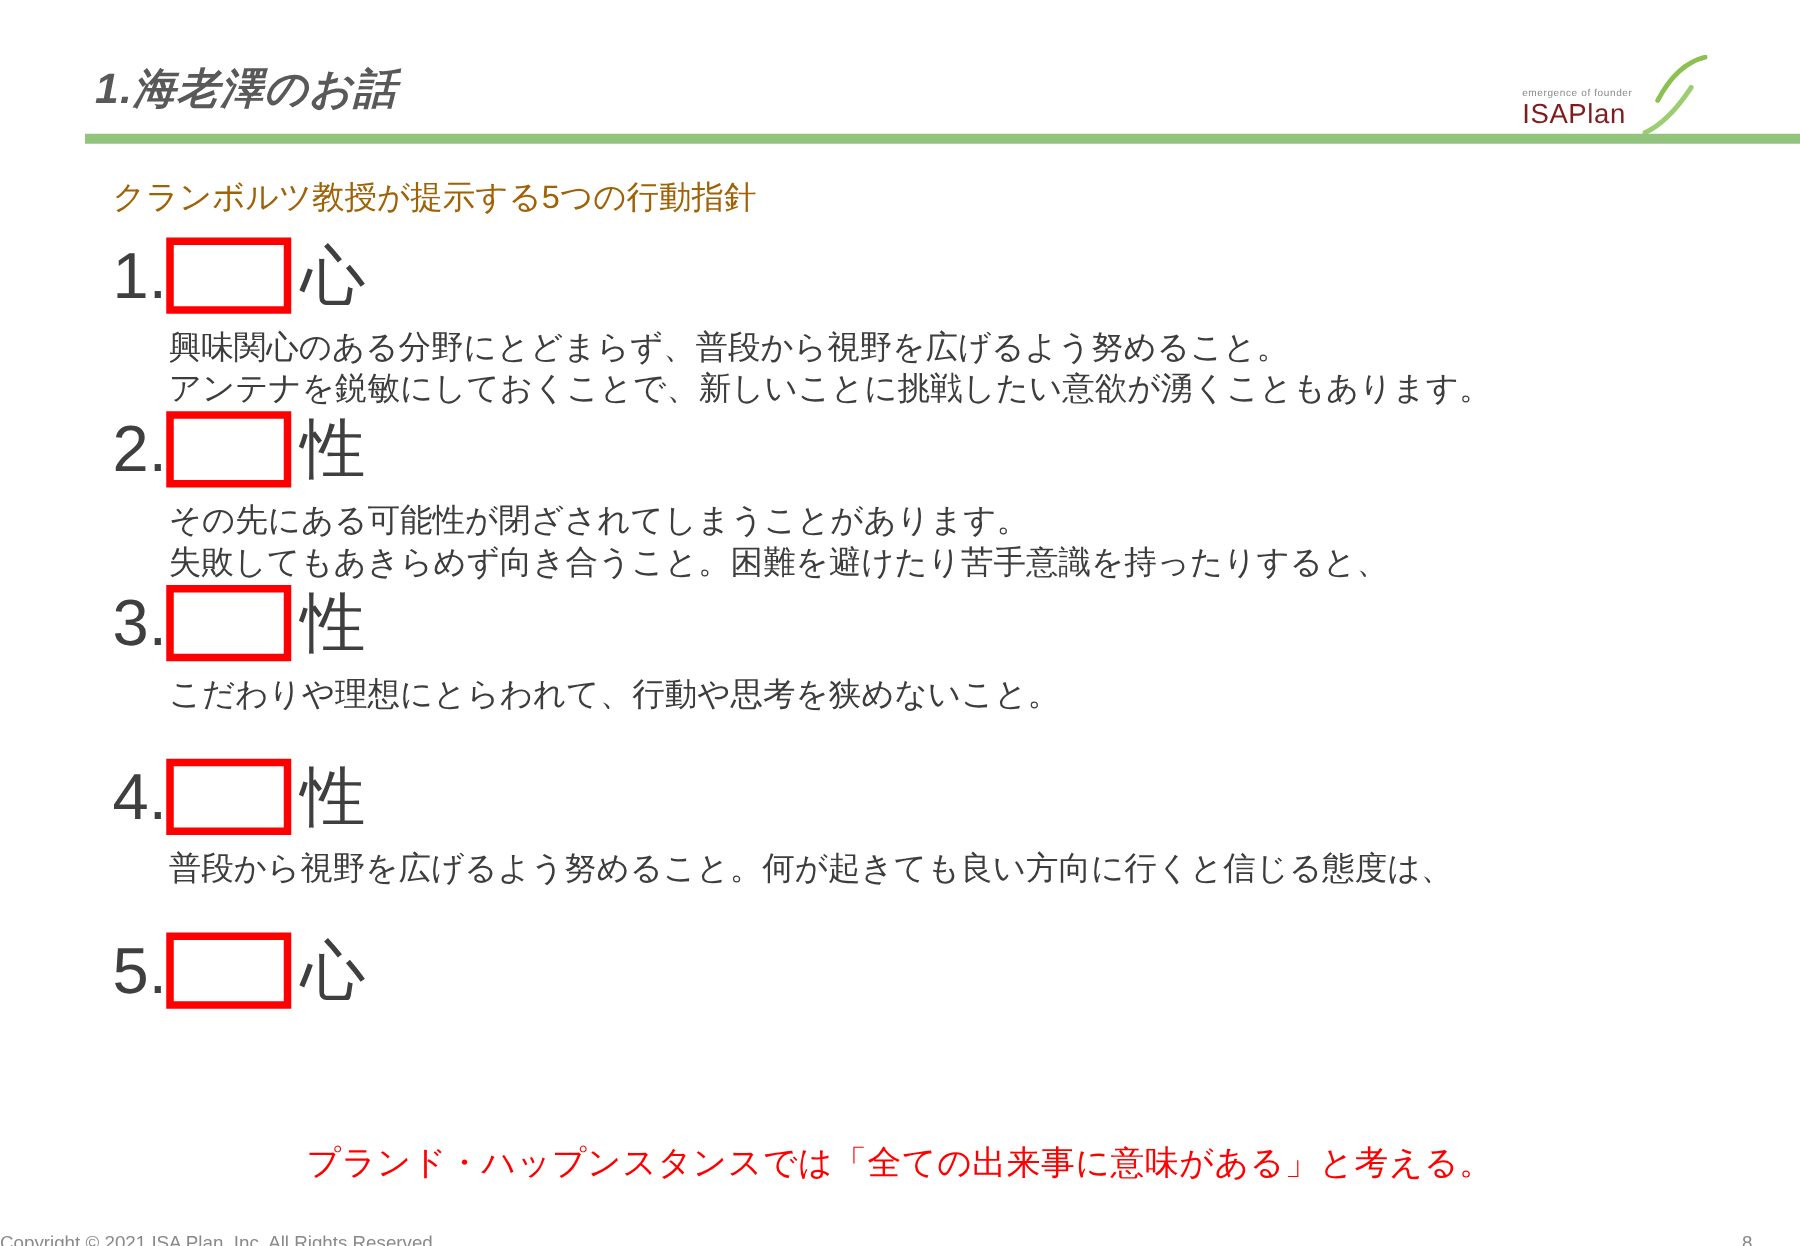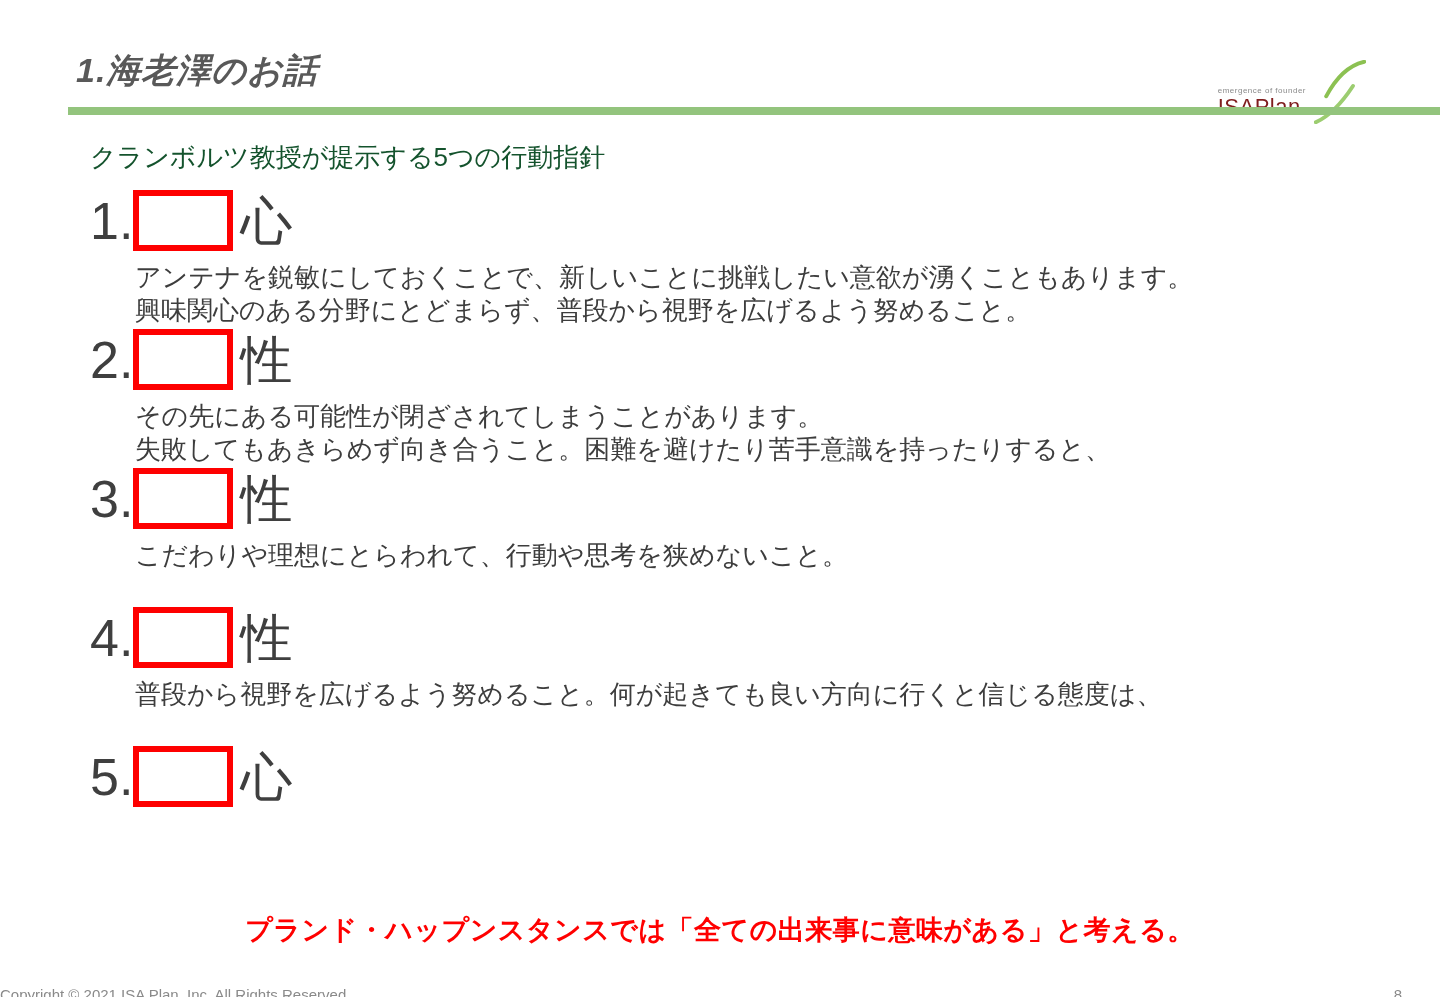--- a/index.html
+++ b/index.html
@@ -10,40 +10,40 @@
   }
   .slide { position: relative; width: 1440px; height: 997px; background: #ffffff; margin-top: 20px; }
 
   
   .page-title {
     position: absolute; left: 76px; top: 28px;
     font-size: 34px; font-weight: bold; font-style: italic;
     color: #595959; letter-spacing: 1px;
   }
   .logo {
-    position: absolute; right: 74px; top: 40px;
+    position: absolute; right: 74px; top: 24px;
     display: flex; align-items: flex-end; gap: 8px;
   }
   .logo-text-wrap { text-align: left; padding-bottom: 6px; }
   .logo-tagline { font-size: 8px; color: #8a8a8a; letter-spacing: 0.5px; margin-bottom: 1px; }
   .logo-name {
     font-size: 22px; color: #7f1d1d; font-weight: 500;
     letter-spacing: 0.5px; line-height: 1;
   }
   .logo-swoosh { display: block; }
 
   .divider {
     position: absolute; left: 68px; right: 0; top: 87px;
     height: 8px; background: #93c47d;
   }
 
   
   .subtitle {
     position: absolute; left: 90px; top: 120px;
-    font-size: 26px; color: #14532d;
+    font-size: 26px; color: #a16207;
   }
 
   .items { position: absolute; left: 90px; top: 169px; right: 60px; }
   .item { height: 139px; }
   .item-heading { height: 63px; display: flex; align-items: center; }
   .item-number {
     font-size: 52px; color: #3f3f3f; line-height: 1;
     min-width: 38px;
   }
   .redact-box {
@@ -52,21 +52,21 @@
   }
   .item-kanji { font-size: 52px; color: #3f3f3f; line-height: 1; margin-left: 7px; }
   .item-desc {
     margin-left: 45px; margin-top: 9px;
     font-size: 26px; line-height: 33px; color: #3d3d3d;
   }
 
   .conclusion {
     position: absolute; left: 0; right: 0; top: 892px;
     text-align: center;
-    font-size: 27px; font-weight: bold; color: #ff0000;
+    font-size: 27px; font-weight: normal; color: #ff0000;
     letter-spacing: 0.5px;
   }
 
   
   .footer-copyright {
     position: absolute; left: 0; right: 0; top: 966px;
     font-size: 15px; color: #8a8a8a;
   }
   .footer-page {
     position: absolute; right: 38px; top: 966px;
@@ -97,22 +97,22 @@
 
   <div class="items">
 
     <div class="item">
       <div class="item-heading">
         <span class="item-number">1.</span>
         <span class="redact-box"></span>
         <span class="item-kanji">心</span>
       </div>
       <div class="item-desc">
+        <div>興味関心のある分野にとどまらず、普段から視野を広げるよう努めること。</div>
         <div>アンテナを鋭敏にしておくことで、新しいことに挑戦したい意欲が湧くこともあります。</div>
-        <div>興味関心のある分野にとどまらず、普段から視野を広げるよう努めること。</div>
       </div>
     </div>
 
     <div class="item">
       <div class="item-heading">
         <span class="item-number">2.</span>
         <span class="redact-box"></span>
         <span class="item-kanji">性</span>
       </div>
       <div class="item-desc">

